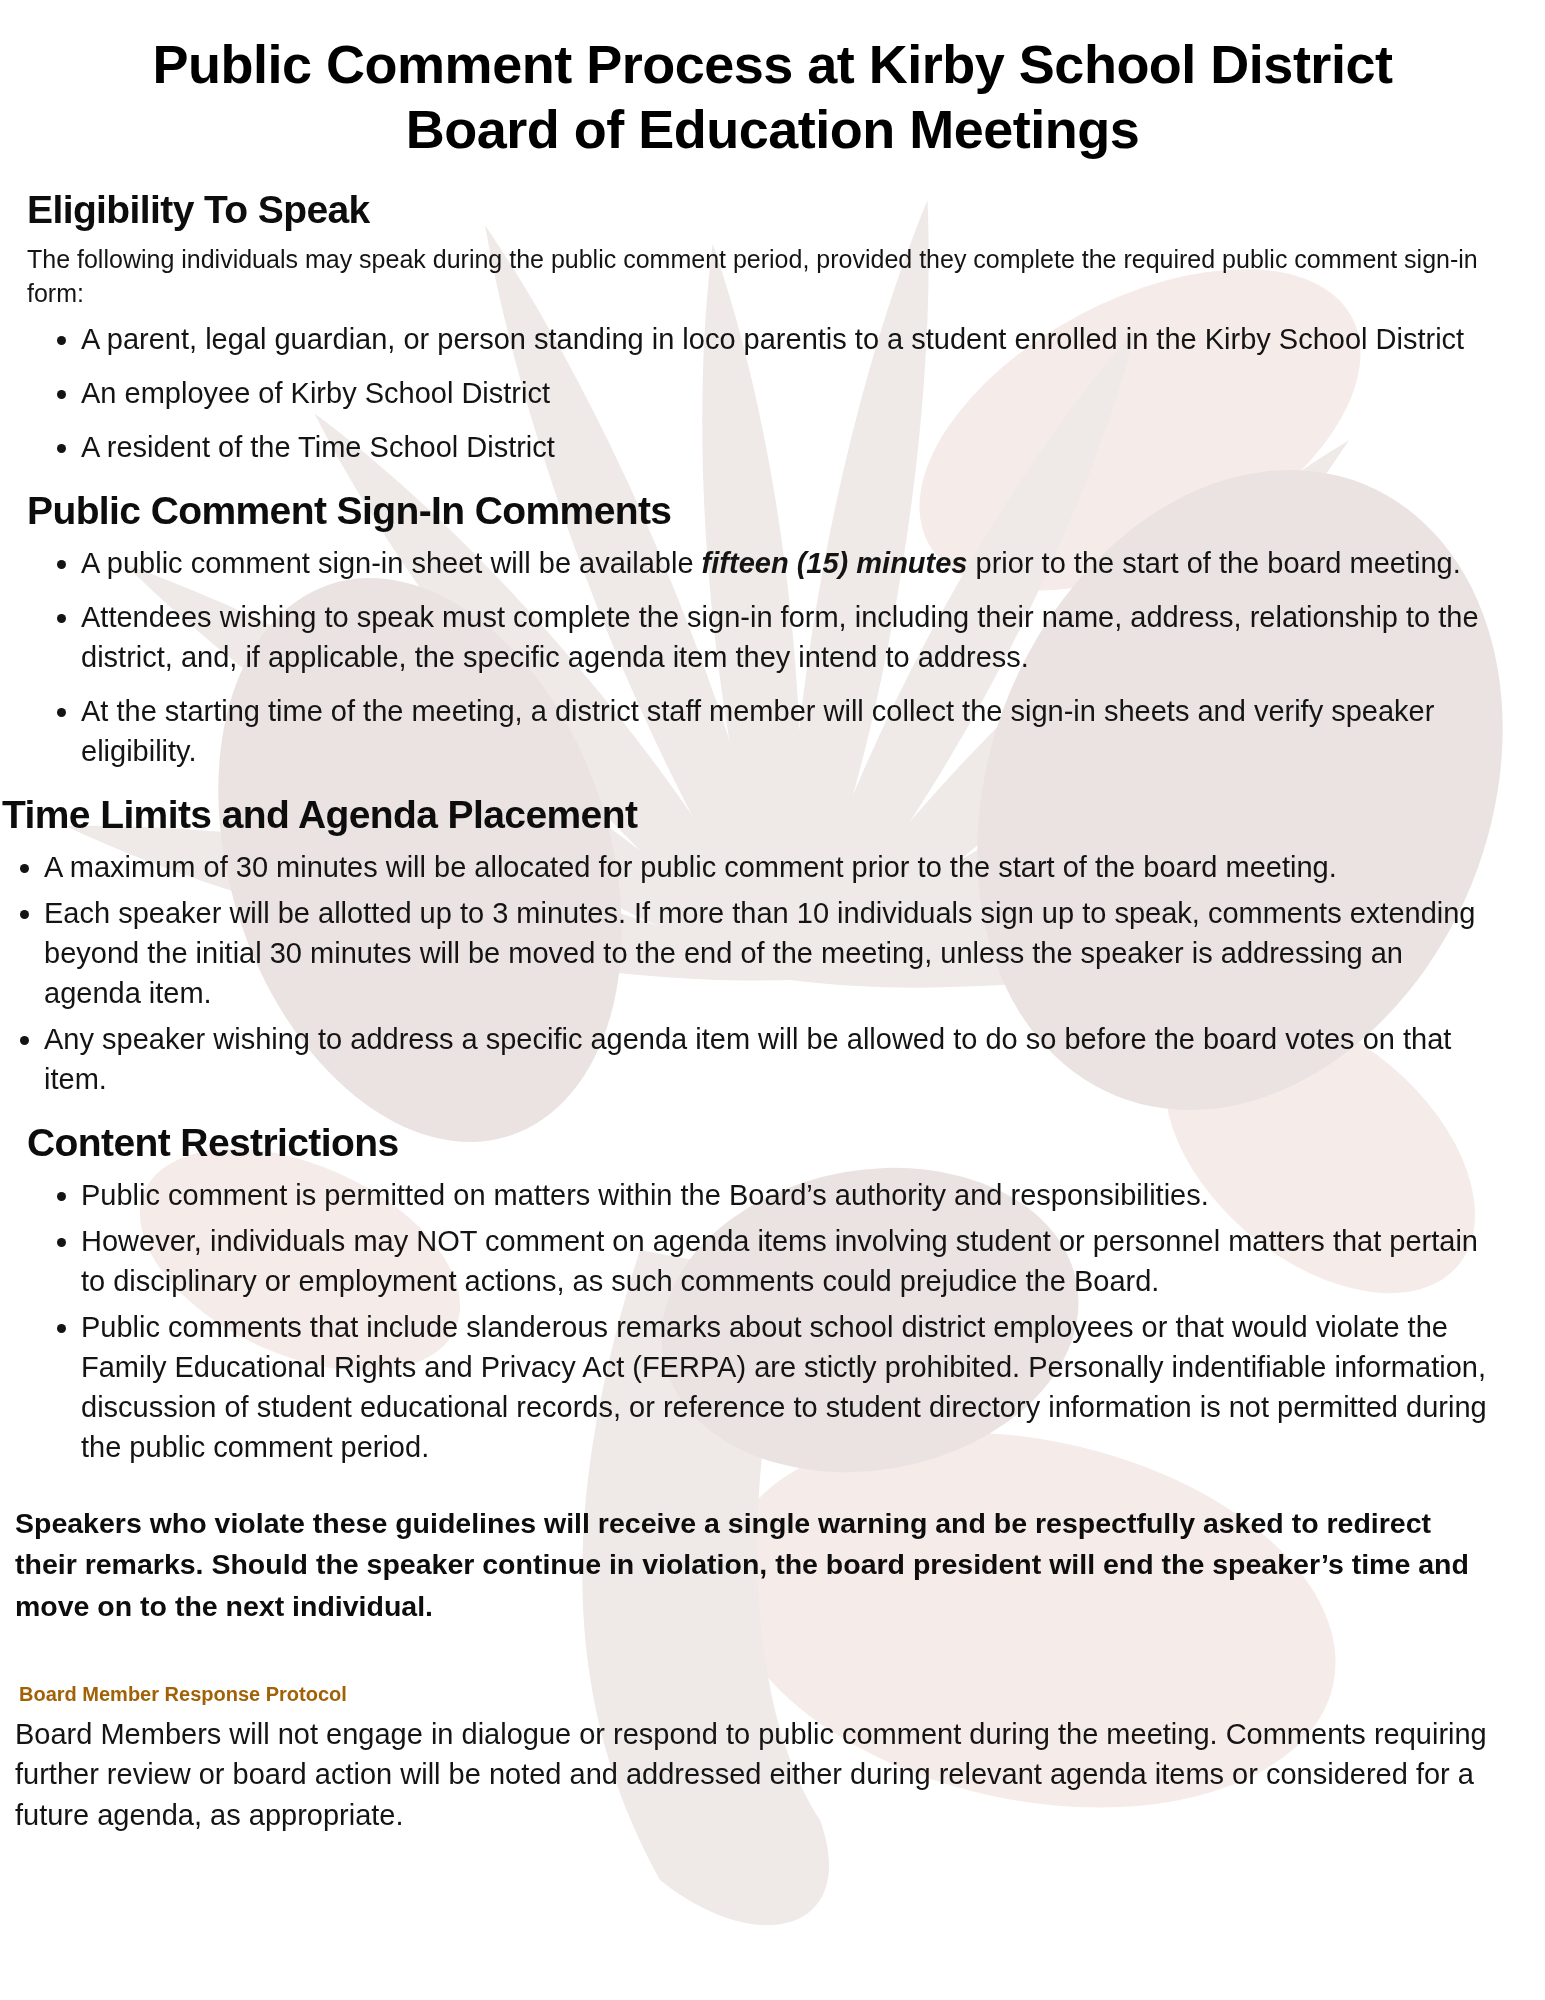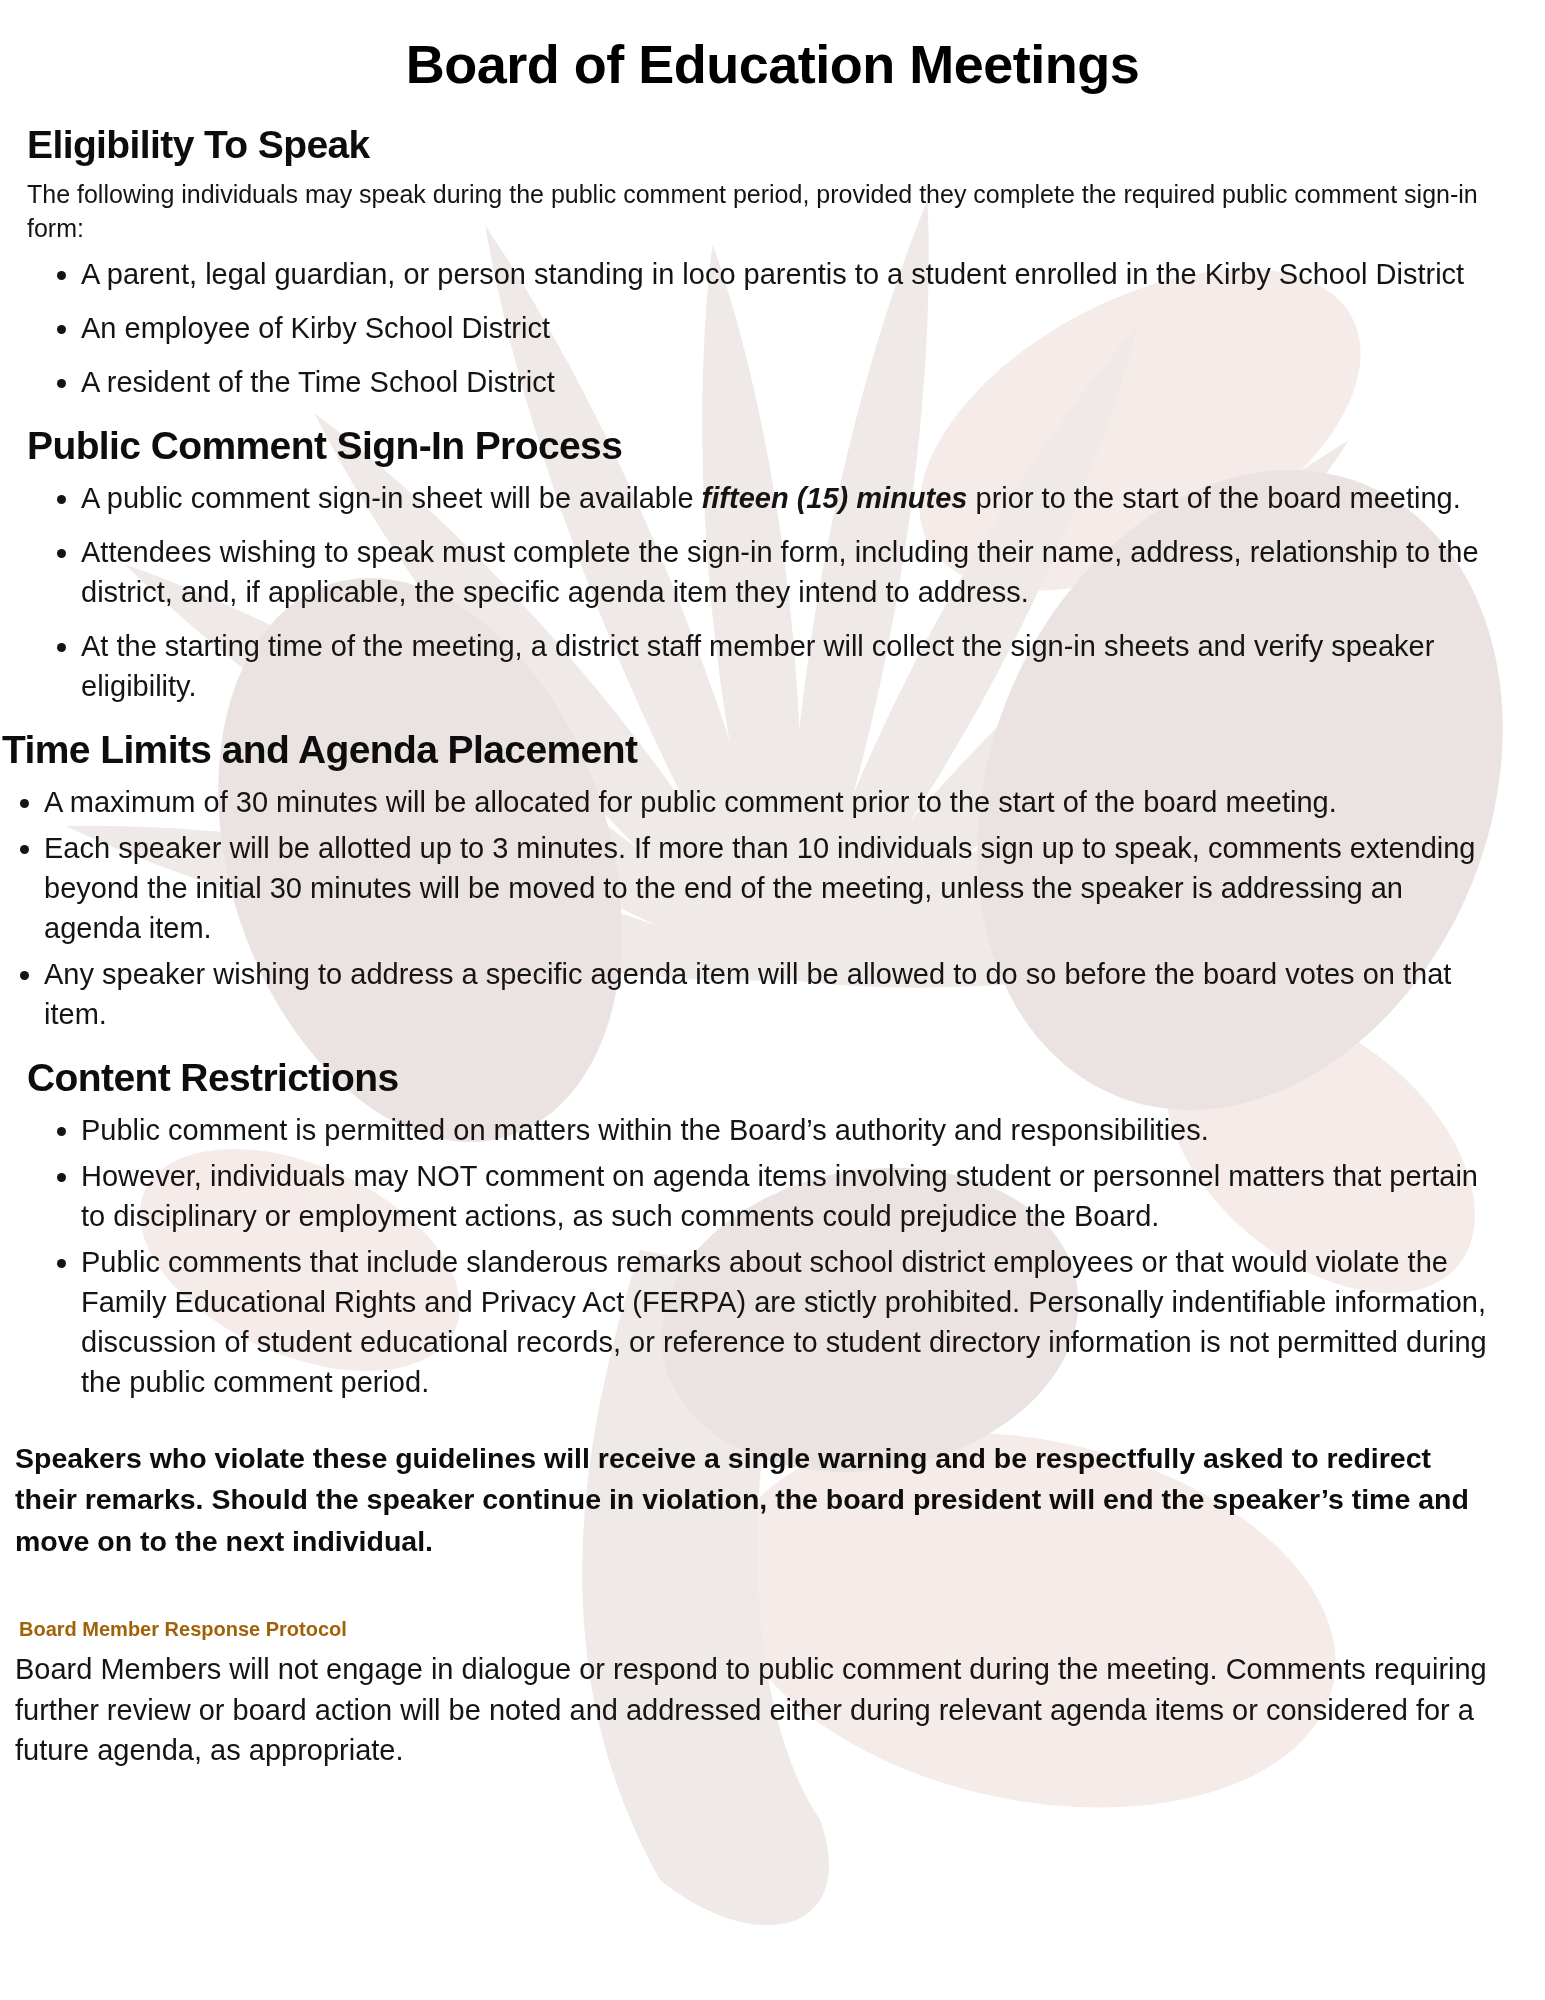--- a/index.html
+++ b/index.html
@@ -67,35 +67,36 @@
     <g fill="#eae3e1">
       <ellipse cx="420" cy="860" rx="190" ry="290" transform="rotate(-18 420 860)"></ellipse>
       <ellipse cx="1240" cy="790" rx="250" ry="330" transform="rotate(22 1240 790)"></ellipse>
       <ellipse cx="870" cy="1320" rx="210" ry="150" transform="rotate(-10 870 1320)"></ellipse>
     </g>
   </svg>
 
   <div class="content">
 
     <h1 class="doc-title">
+      <span>Public Comment Process at Kirby School District</span>
       <span>Board of Education Meetings</span>
     </h1>
 
     <section>
       <h2 class="sec-heading">Eligibility To Speak</h2>
       <p class="intro">The following individuals may speak during the public comment period, provided they complete the required public comment sign-in form:</p>
       <ul class="bullets">
           <li>A parent, legal guardian, or person standing in loco parentis to a student enrolled in the Kirby School District</li>
           <li>An employee of Kirby School District</li>
           <li>A resident of the Time School District</li>
         </ul>
     </section>
 
     <section>
-      <h2 class="sec-heading">Public Comment Sign-In Process</h2>
+      <h2 class="sec-heading">Public Comment Sign-In Comments</h2>
       <ul class="bullets">
           <li>A public comment sign-in sheet will be available <span class="bi">fifteen (15) minutes</span> prior to the start of the board meeting.</li>
           <li>Attendees wishing to speak must complete the sign-in form, including their name, address, relationship to the district, and, if applicable, the specific agenda item they intend to address.</li>
           <li>At the starting time of the meeting, a district staff member will collect the sign-in sheets and verify speaker eligibility.</li>
         </ul>
     </section>
 
     <section class="flush tight">
       <h2 class="sec-heading">Time Limits and Agenda Placement</h2>
       <ul class="bullets">

